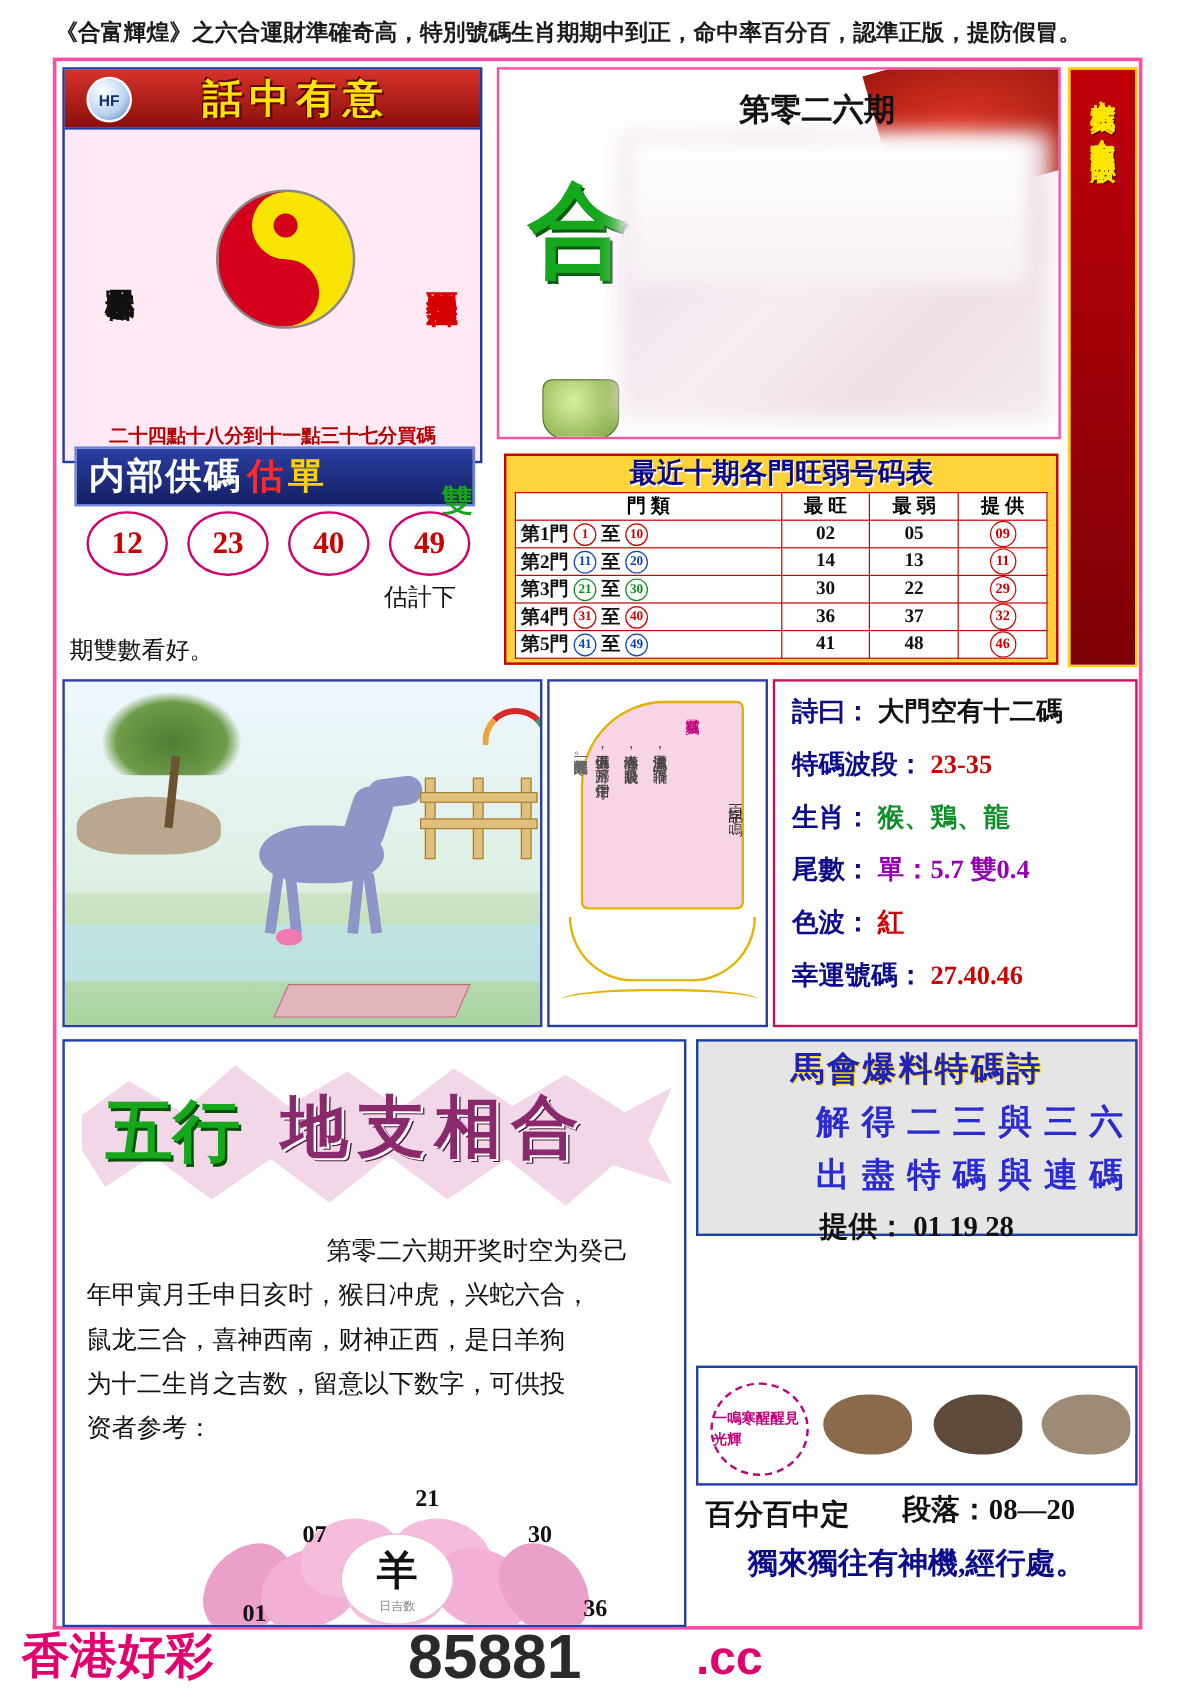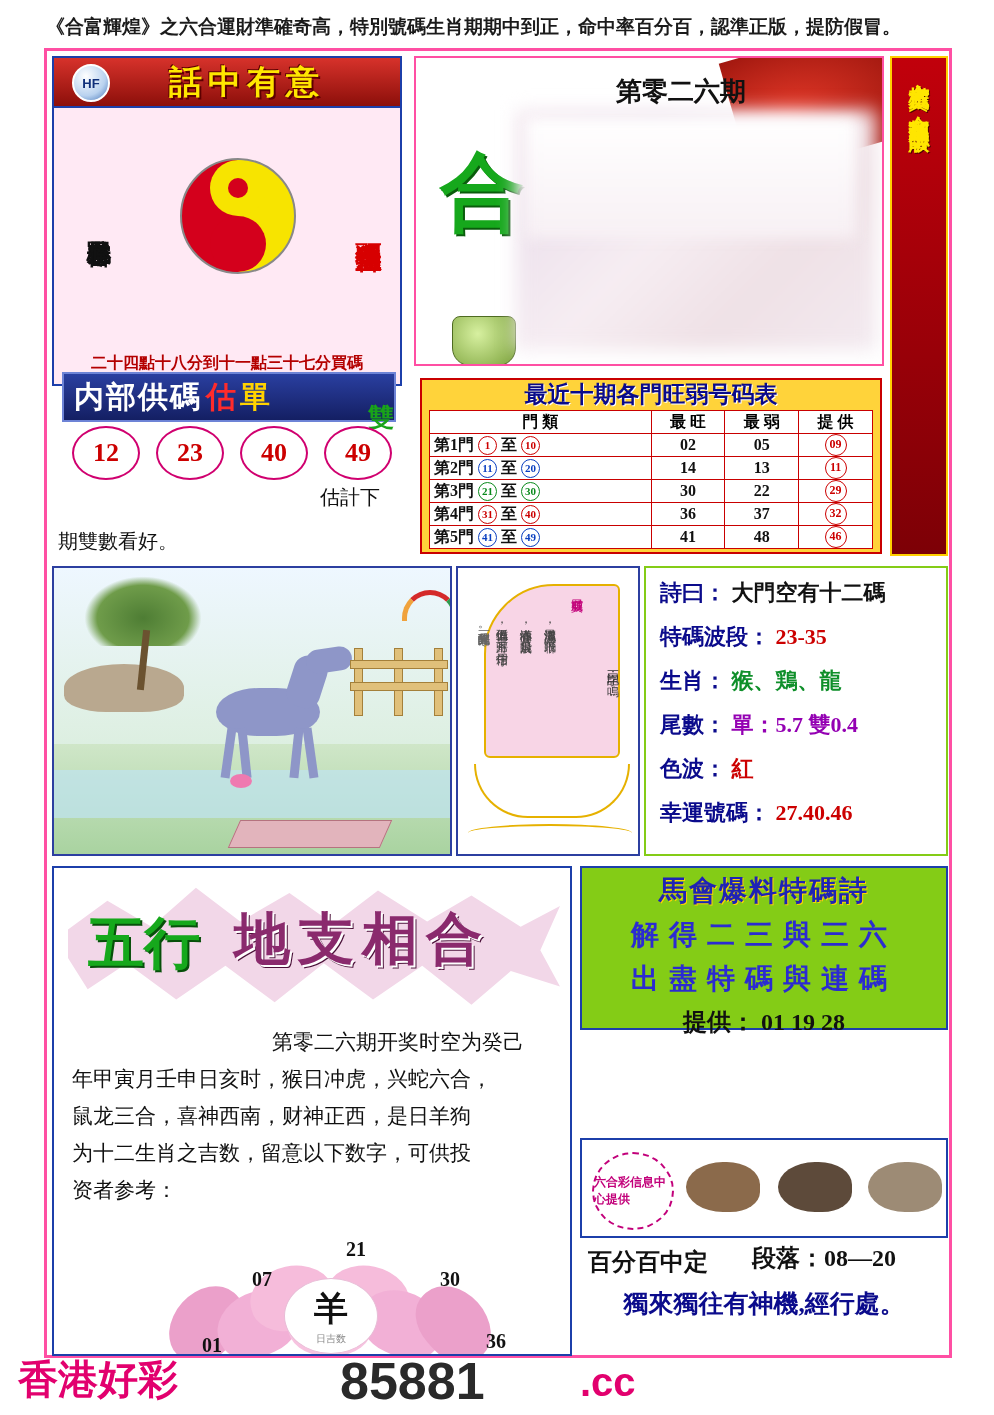--- a/index.html
+++ b/index.html
@@ -297,21 +297,21 @@
   .sp-wave{position:absolute;left:10px;top:256px;width:164px;height:16px;border-top:2px solid #e6b100;border-radius:50%;}
   .sp-t1{position:absolute;left:112px;top:22px;writing-mode:vertical-rl;font-family:"Liberation Serif",serif;font-size:12px;color:#c2007a;line-height:14px;height:54px;}
   .sp-t2{position:absolute;left:36px;top:52px;writing-mode:vertical-rl;font-family:"Liberation Serif",serif;font-size:12px;color:#444;line-height:15px;height:120px;}
   .sp-t3{position:absolute;left:84px;top:52px;writing-mode:vertical-rl;font-family:"Liberation Serif",serif;font-size:12px;color:#444;line-height:15px;height:120px;}
   .sp-t4{position:absolute;left:60px;top:52px;writing-mode:vertical-rl;font-family:"Liberation Serif",serif;font-size:12px;color:#444;line-height:15px;height:115px;}
   .sp-t5{position:absolute;left:18px;top:56px;writing-mode:vertical-rl;font-family:"Liberation Serif",serif;font-size:12px;color:#666;line-height:15px;height:110px;}
 
   
   .infopanel{
     position:absolute;left:644px;top:566px;width:304px;height:290px;
-    border:2px solid #84cc16;box-sizing:border-box;background:#ffffff;
+    border:2px solid #be185d;box-sizing:border-box;background:#ffffff;
     padding:10px 0 0 14px;
   }
   .infopanel .row{
     font-family:"Liberation Serif", serif;
     font-size:22px;font-weight:bold;color:#0b0b8c;
     margin-bottom:14px;white-space:nowrap;
   }
   .infopanel .row .val-red{color:#cc0000;}
   .infopanel .row .val-pur{color:#9400b3;}
   .infopanel .row .val-grn{color:#0f8f2a;}
@@ -369,31 +369,31 @@
   .lnum{position:absolute;font-family:"Liberation Serif",serif;font-size:20px;font-weight:bold;color:#111;}
   .lnum.n21{left:182px;top:-8px;}
   .lnum.n07{left:88px;top:22px;}
   .lnum.n30{left:276px;top:22px;}
   .lnum.n01{left:38px;top:88px;}
   .lnum.n36{left:322px;top:84px;}
 
   
   .rb1{
     position:absolute;left:580px;top:866px;width:368px;height:164px;
-    border:2px solid #1c3faa;box-sizing:border-box;background:#84cc16;
+    border:2px solid #1c3faa;box-sizing:border-box;background:#e5e5e5;
     text-align:center;padding-top:4px;
   }
   .rb1 .h{
     font-family:"Liberation Serif", serif;font-size:28px;font-weight:bold;
     color:#1f23b5;text-shadow:1px 1px 0 #ffd400;
     letter-spacing:2px;
   }
   .rb1 .l{
     font-family:"Liberation Serif", serif;font-size:28px;font-weight:bold;
-    color:#2b2bd1;letter-spacing:10px;margin-top:6px;
+    color:#2b2bd1;letter-spacing:10px;margin-top:6px;text-align:right;
   }
   .rb1 .prov{
     font-family:"Liberation Serif", serif;font-size:24px;font-weight:bold;color:#111;margin-top:8px;
   }
 
   
   .rb2{
     position:absolute;left:580px;top:1034px;width:368px;height:100px;
     border:2px solid #1c3faa;box-sizing:border-box;background:#f6dff0;
     display:flex;align-items:center;
@@ -665,21 +665,21 @@
 
   <div class="rb1">
     <div class="h">馬會爆料特碼詩</div>
     <div class="l">解得二三與三六</div>
     <div class="l">出盡特碼與連碼</div>
     <div class="prov">提供： 01  19  28</div>
   </div>
 
 
   <div class="rb3">
-    <div class="stamp">六合彩信息中心提供</div>
+    <div class="stamp">一鳴寒醒醒見光輝</div>
     <div class="animal a1"></div>
     <div class="animal a2"></div>
     <div class="animal a3"></div>
   </div>
 
   <div class="rb4">
     <span class="left">百分百中定</span>
     <span class="right">段落：08—20</span>
   </div>
 

